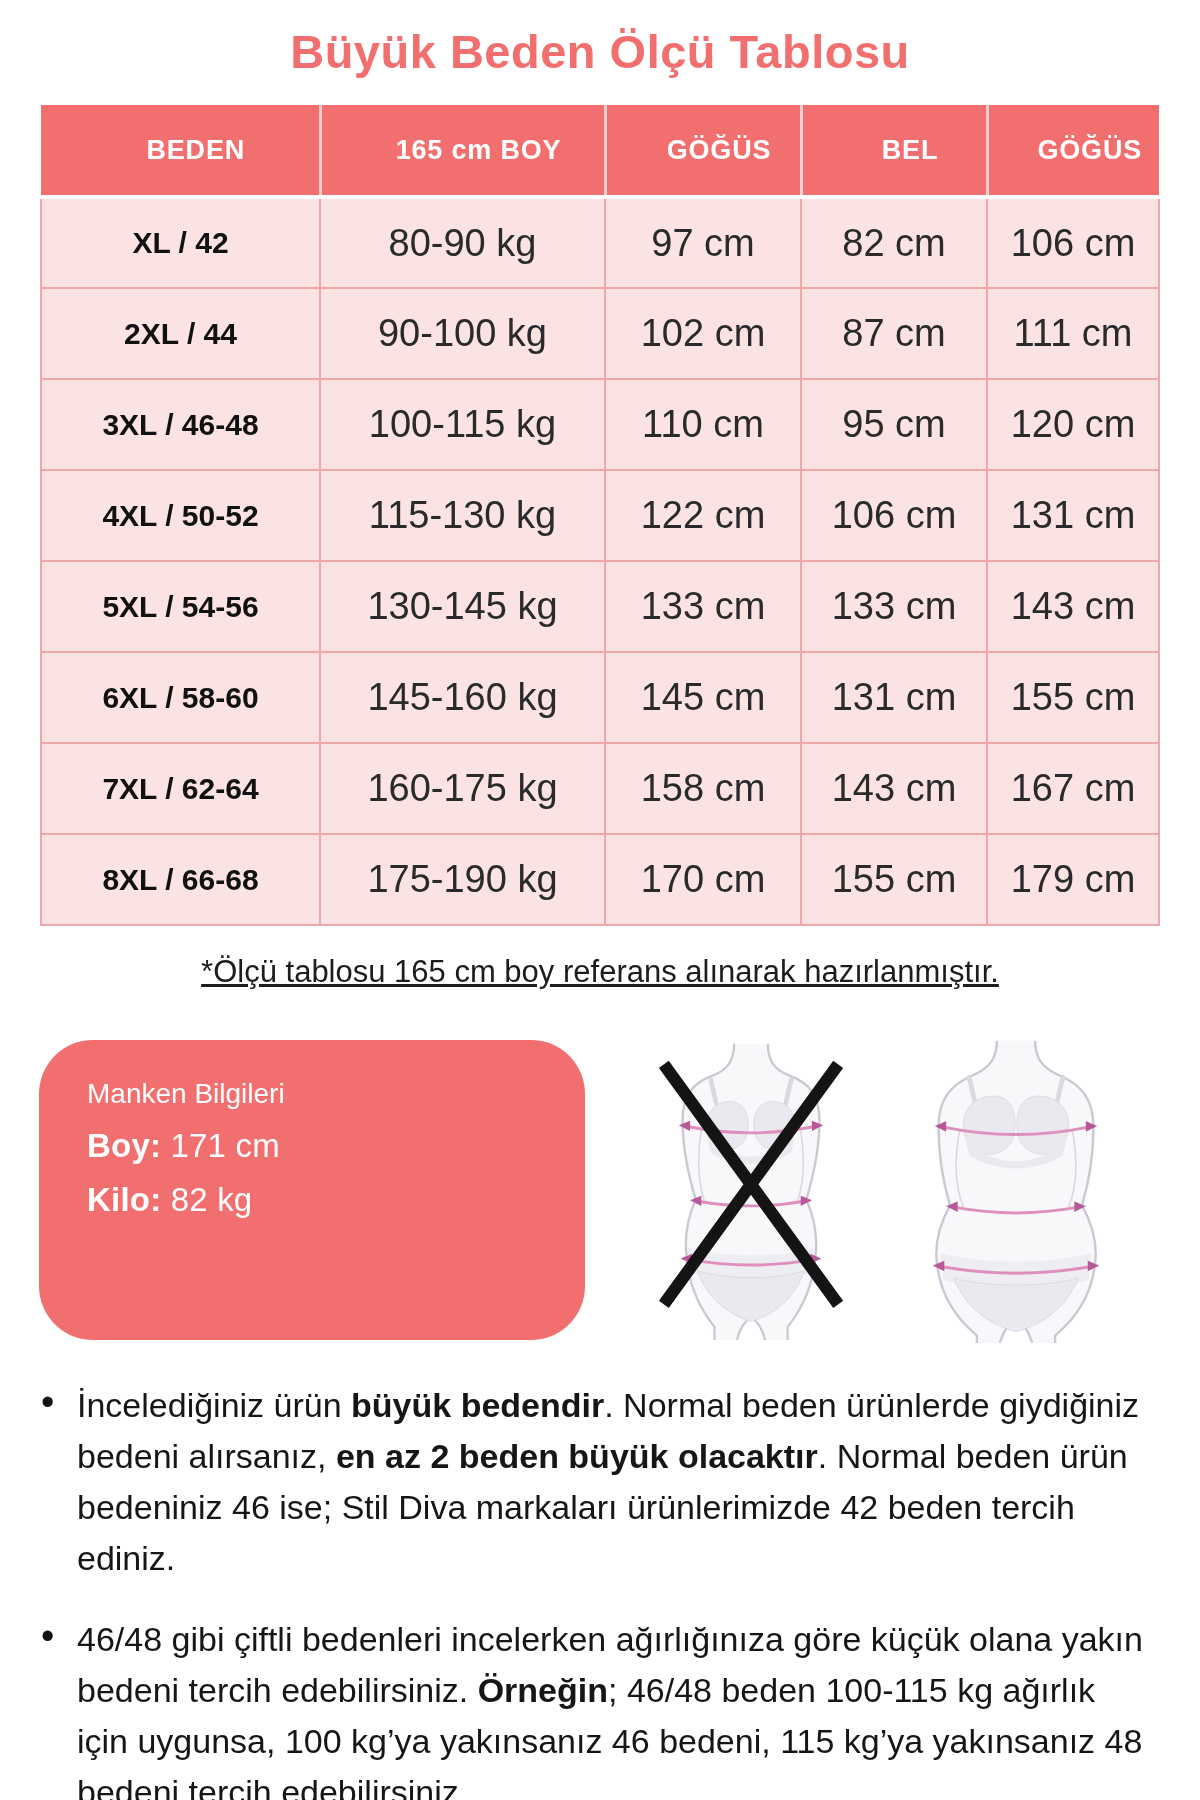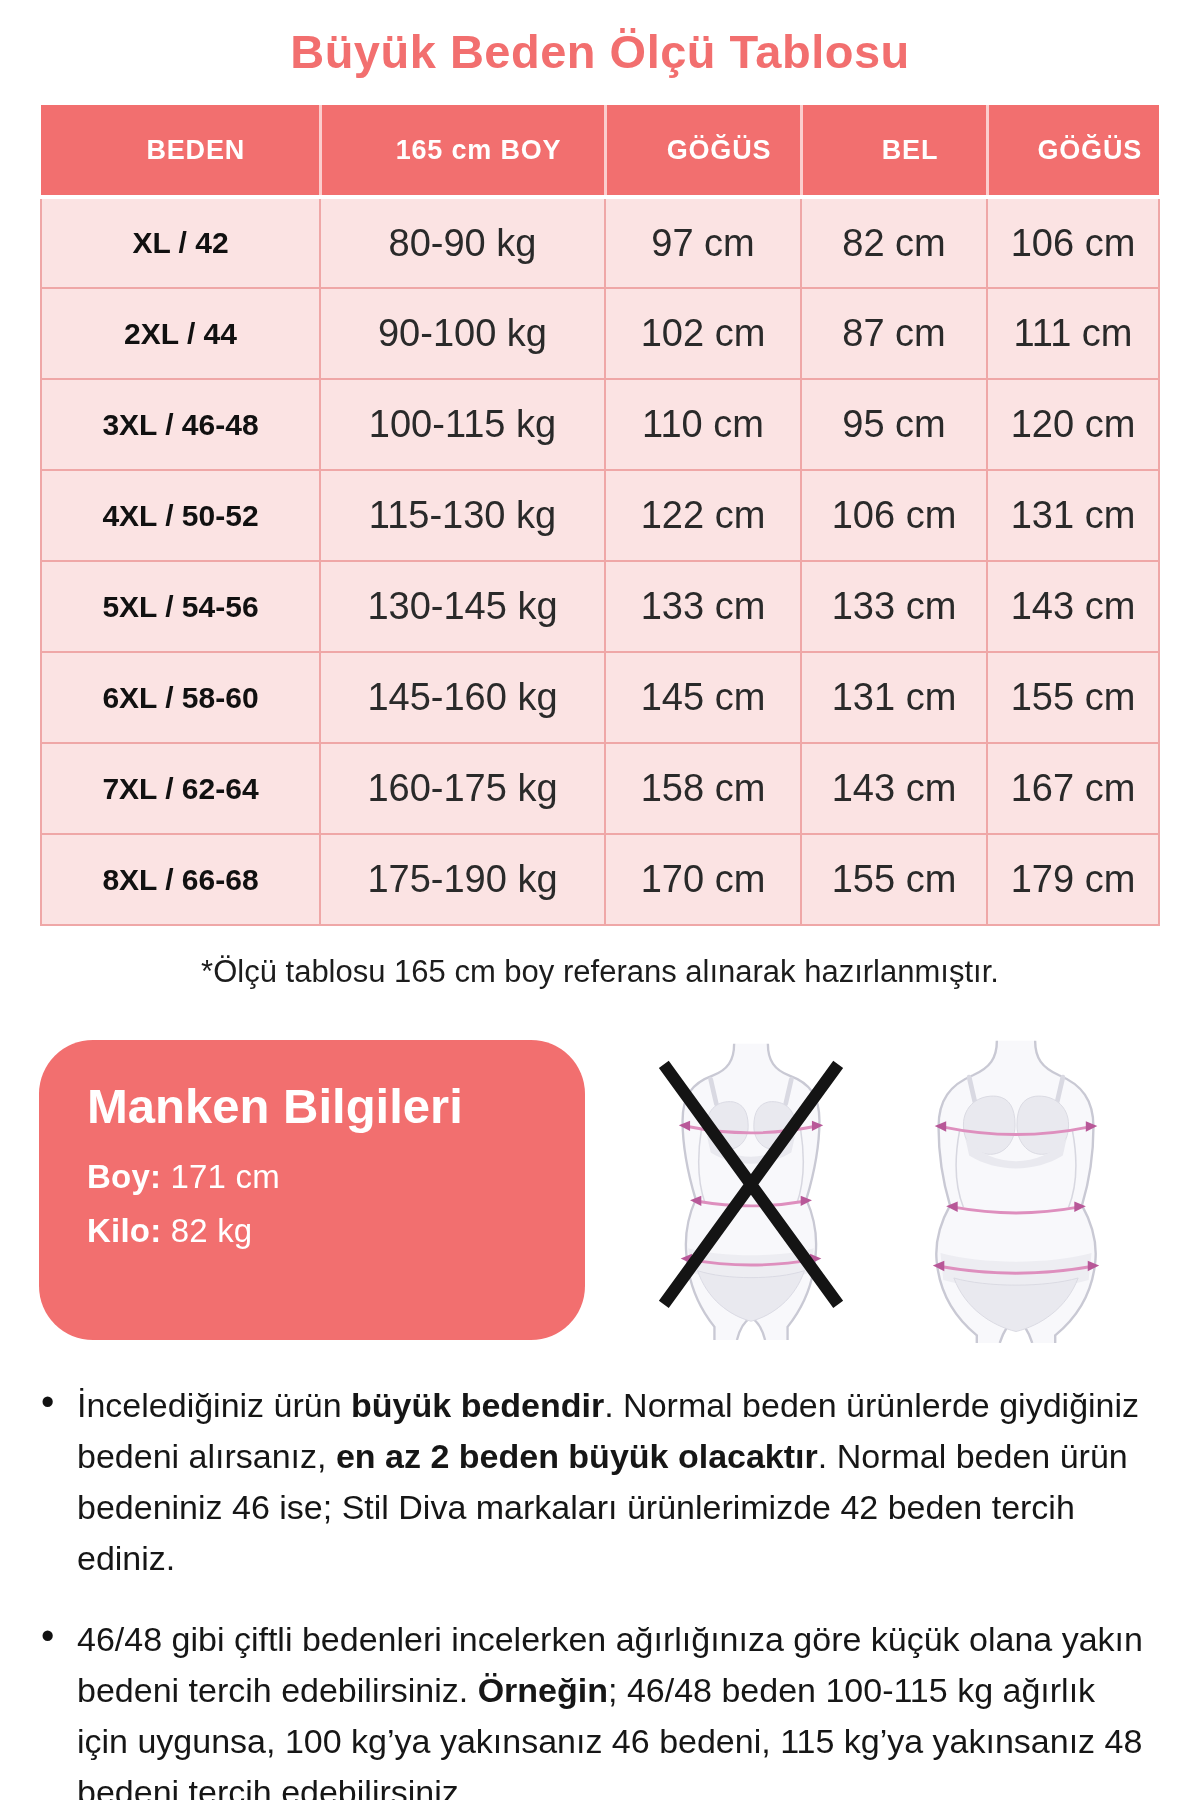--- a/index.html
+++ b/index.html
@@ -62,41 +62,42 @@
     font-weight:800;
     font-size:30px;
     color:#111;
   }
 
   .note{
     margin-top:28px;
     text-align:center;
     font-size:31px;
     color:#1c1c1c;
+    text-decoration:underline;
   }
 
   .info-row{
     width:1122px;
     margin:50px auto 0;
     display:flex;
     align-items:stretch;
     gap:26px;
     height:300px;
   }
   .model-box{
     flex:0 0 546px;
     background:var(--accent);
     border-radius:54px;
     color:#fff;
     padding:34px 48px 30px;
   }
   .model-box .box-title{
-    font-size:49px;
-    font-weight:700;
-    margin:4px 0 24px;
+    font-size:28px;
+    font-weight:400;
+    margin:4px 0 17px;
   }
   .model-line{
     font-size:33px;
     margin-top:16px;
     letter-spacing:.2px;
   }
   .model-line .lbl{font-weight:800;}
 
   .figures{
     flex:1;

